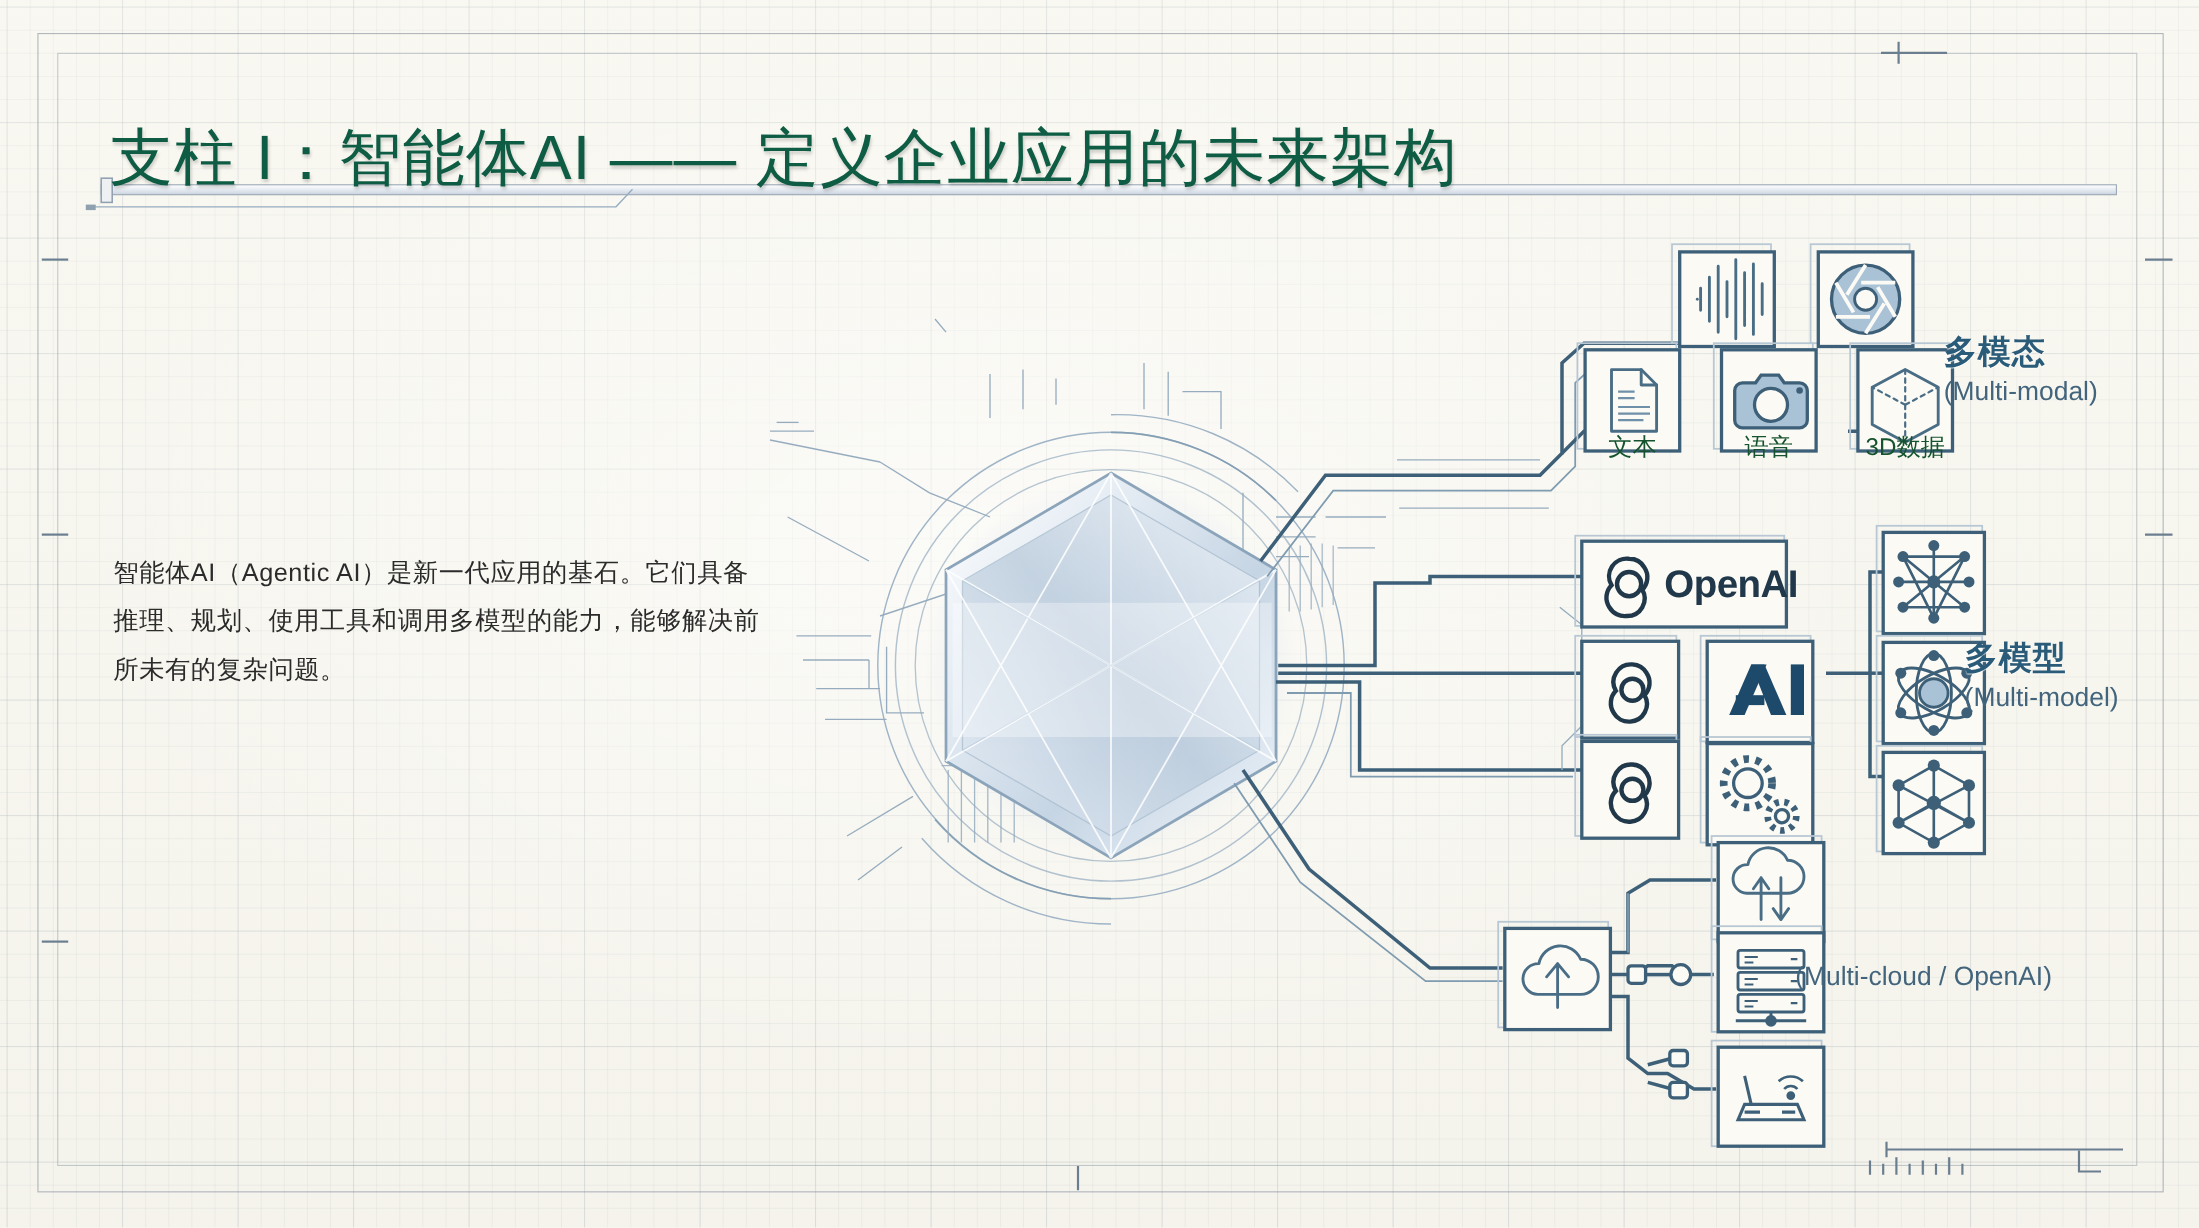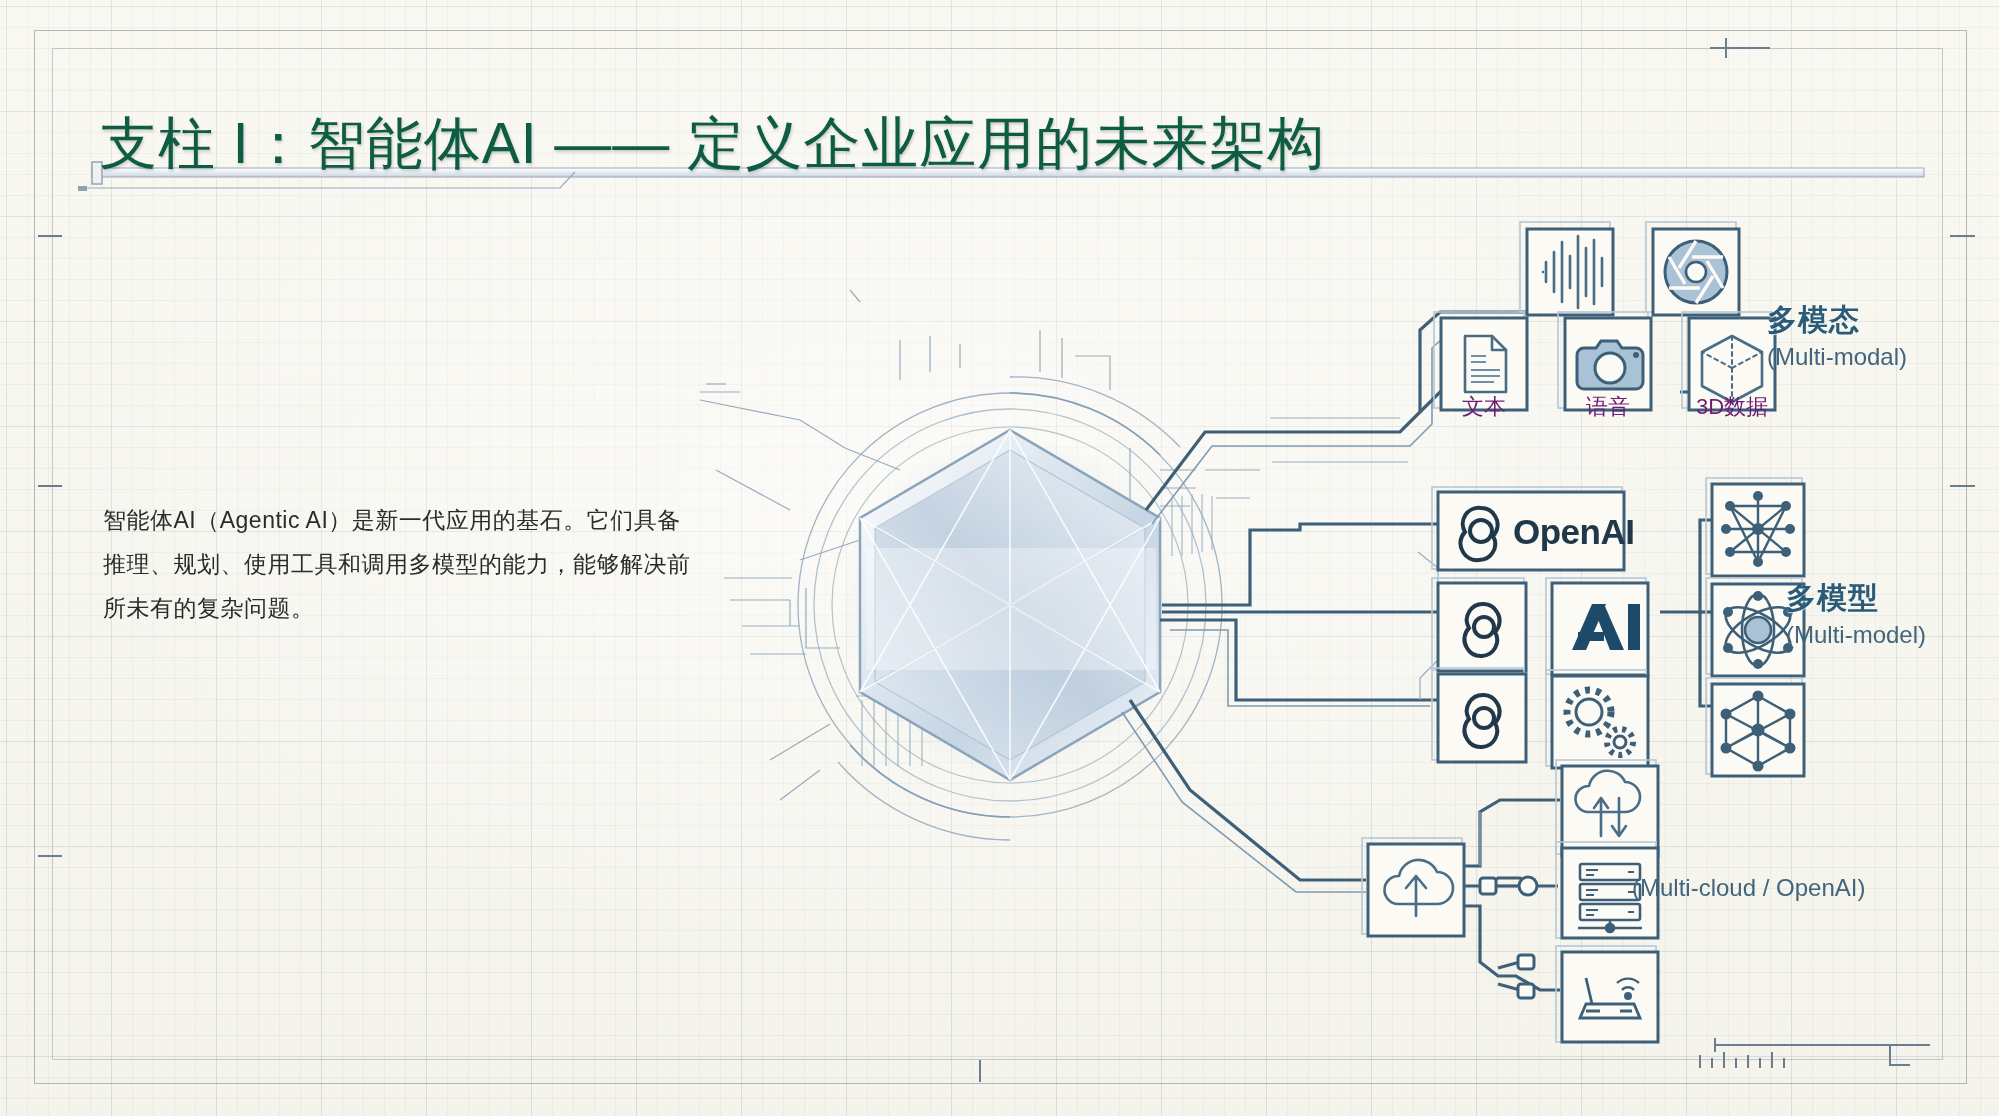--- a/index.html
+++ b/index.html
@@ -51,21 +51,21 @@
   
   #para{
     position:absolute;left:103px;top:498px;width:600px;
     font-size:23px;line-height:44px;color:#2b2b2b;
     letter-spacing:.5px;
   }
   
   #diagram{position:absolute;left:0;top:0;width:1999px;height:1116px;}
   
   .icon-caption{
-    position:absolute;font-size:22px;color:#701a75;text-align:center;
+    position:absolute;font-size:22px;color:#14532d;text-align:center;
     width:120px;
   }
   .branch-label{
     position:absolute;text-align:left;
   }
   .branch-label .cn{
     font-size:30px;font-weight:bold;color:#2a5b78;letter-spacing:1px;
     text-shadow:0 1px 1px rgba(255,255,255,.8);
   }
   .branch-label .en{

